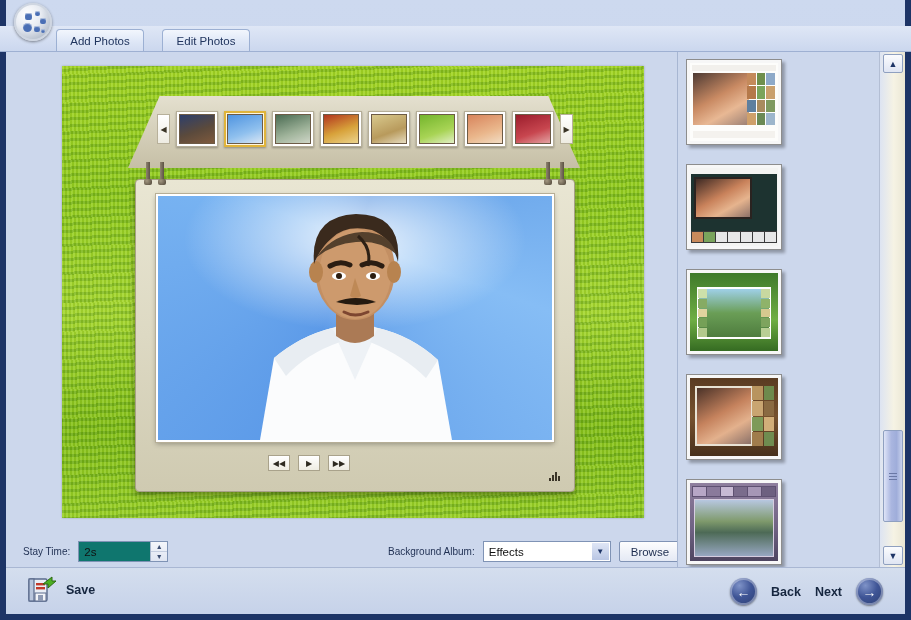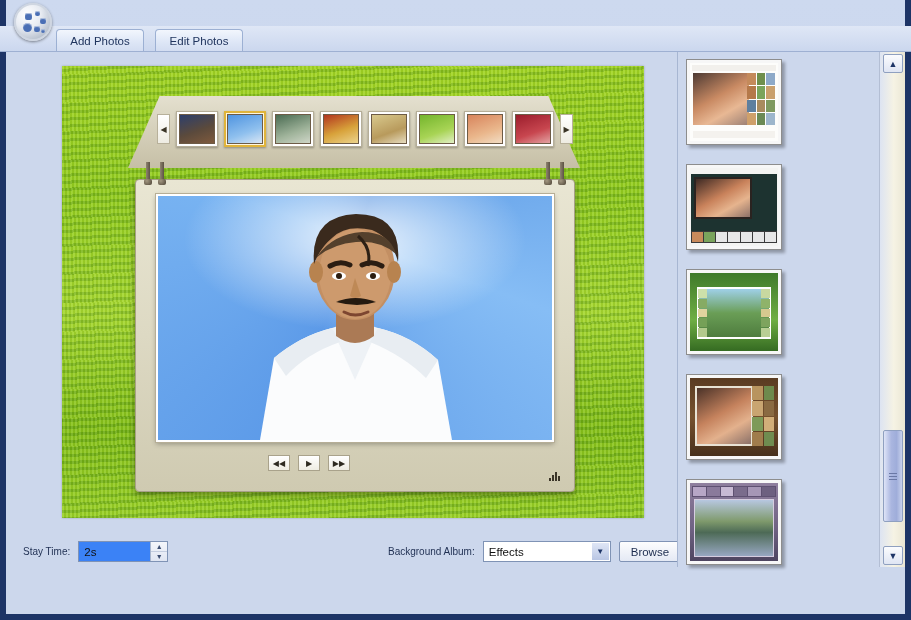--- a/index.html
+++ b/index.html
@@ -57,21 +57,21 @@
     padding-left: 56px;
     display: flex; align-items: flex-end;
   }
   .tab {
     height: 22px; min-width: 88px; padding: 0 13px;
     display: flex; align-items: center; justify-content: center;
     font-size: 11.5px; color: #21355e;
     background: linear-gradient(180deg,#f2f6fd 0%,#dde6f6 60%,#d3ddf1 100%);
     border: 1px solid #9cb0d3; border-bottom: none;
     border-radius: 4px 4px 0 0;
-    margin-right: 11px;
+    margin-right: 18px;
     position: relative;
     cursor: default;
   }
   .tab.active {
     height: 25px;
     background: linear-gradient(180deg,#ffffff 0%,#fbfcfe 70%,#f7f9fd 100%);
     border-color: #8aa0c6; z-index: 5;
     font-weight: normal;
   }
 
@@ -186,21 +186,21 @@
   .eq-icon i { width:2px; background:#3b3528; display:block; }
 
   
   .optionbar {
     position: absolute; left: 0; right: 0; bottom: 47px; height: 30px;
     background: #ccd7ec;
   }
   .opt-label { font-size: 10px; color: #1f2f52; }
   .spin-wrap {
     position: relative; width: 90px; height: 21px;
-    background: #3b82f6; border: 1px solid #7f93b5;
+    background: #0f766e; border: 1px solid #7f93b5;
     display: flex; align-items: center;
   }
   .spin-val { font-size: 11.5px; color: #111; padding-left: 5px; }
   .spin-btns {
     position:absolute; right:0; top:0; bottom:0; width: 17px;
     border-left: 1px solid #a8b6ce;
     background: linear-gradient(180deg,#f4f6fb,#dfe5f2);
     display:flex; flex-direction: column;
   }
   .spin-btns > div { flex:1; display:flex; align-items:center; justify-content:center; font-size:7px; color:#3c4e72; cursor:default;}
@@ -558,15 +558,40 @@
               <i></i>
               <i></i>
             </div>
         </div>
         <div class="sb-btn" style="bottom:2px;">
           <span>▼</span>
         </div>
       </div>
     </div>
 
+    <div class="footer">
+      <div class="save-group">
+        <svg width="30" height="30" viewBox="0 0 30 30">
+          <rect x="3" y="4" width="18" height="22" rx="1.5" fill="#e9eef6" stroke="#5a6b8c" stroke-width="1.4"></rect>
+          <rect x="3" y="4" width="5" height="22" fill="#b9c6dd" stroke="#5a6b8c" stroke-width="1.2"></rect>
+          <rect x="10" y="8" width="9" height="2.4" fill="#c0392b"></rect>
+          <rect x="10" y="12" width="9" height="2.4" fill="#c0392b"></rect>
+          <rect x="9" y="18" width="11" height="8" fill="#f2f4f8" stroke="#5a6b8c" stroke-width="1"></rect>
+          <rect x="12" y="20" width="5" height="6" fill="#8e9ab4"></rect>
+          <path d="M17 9 L26 2 L26 6 L30 6 L22 13 L22 9 Z" fill="#4caf22" stroke="#2e6b14" stroke-width="1"></path>
+        </svg>
+        <span class="save-label">Save</span>
+      </div>
+
+      <div class="nav-group">
+        <div class="circ-btn">
+          <span>←</span>
+        </div>
+        <span class="nav-text">Back</span>
+        <span class="nav-text">Next</span>
+        <div class="circ-btn">
+          <span>→</span>
+        </div>
+      </div>
+    </div>
 
   </div>
 </div>
 
 </body></html>

